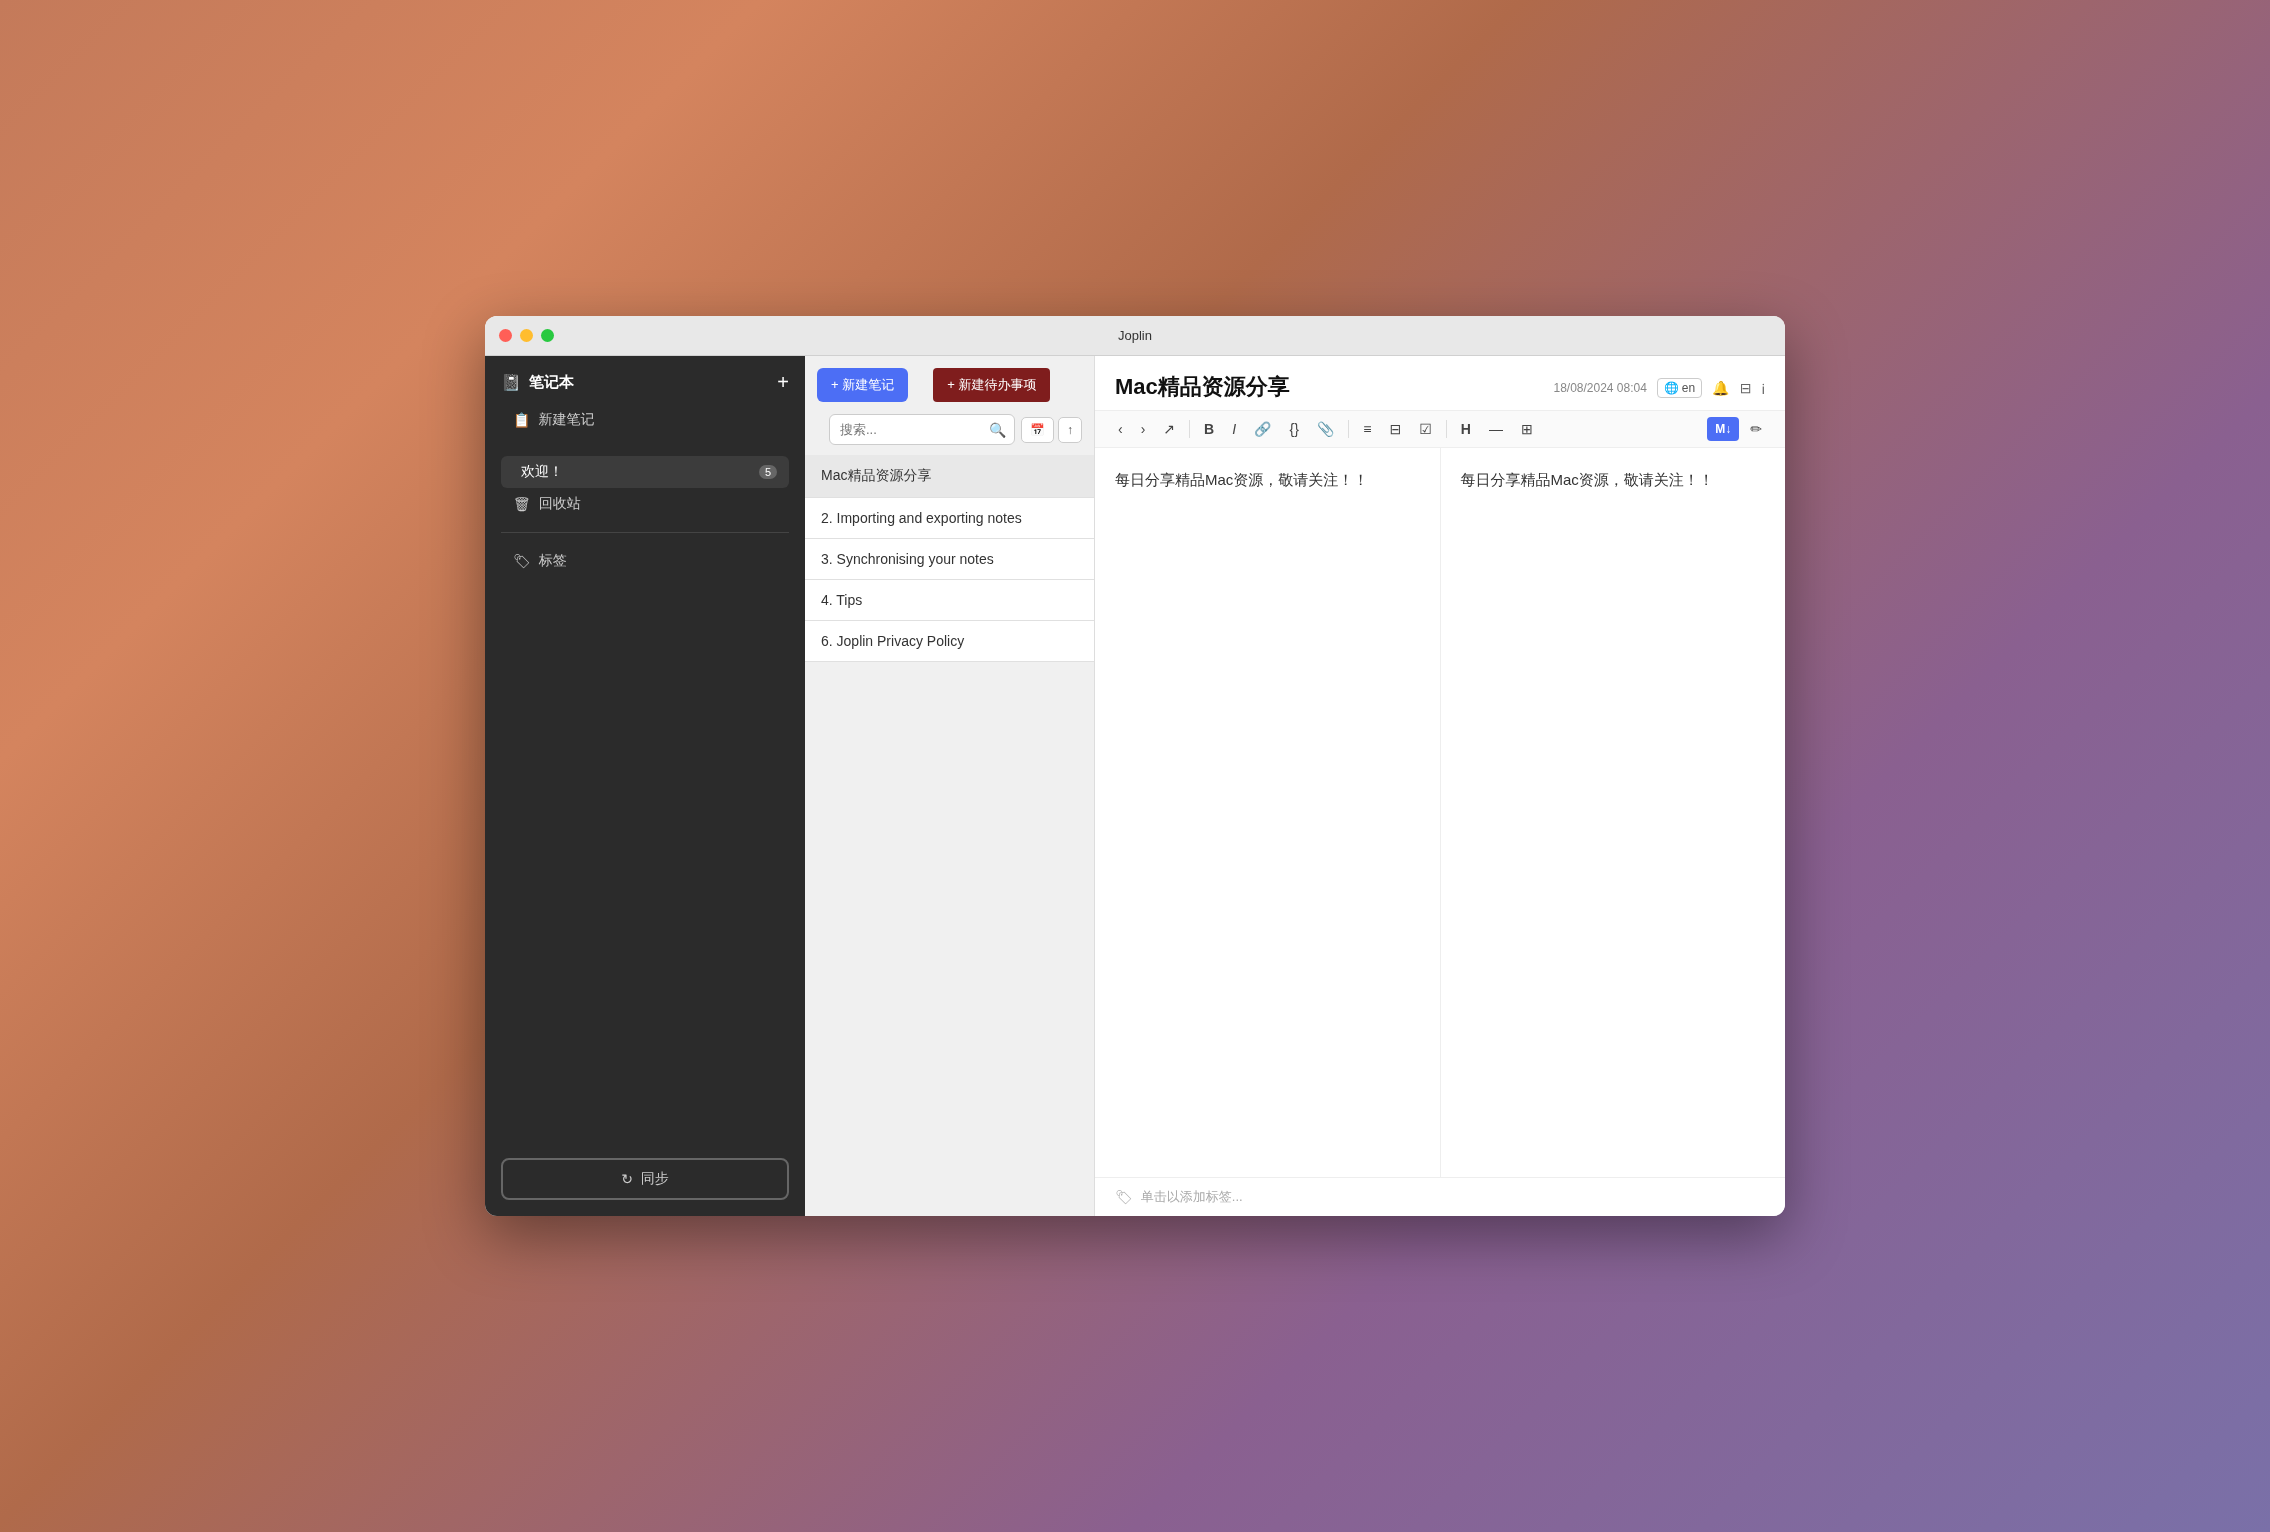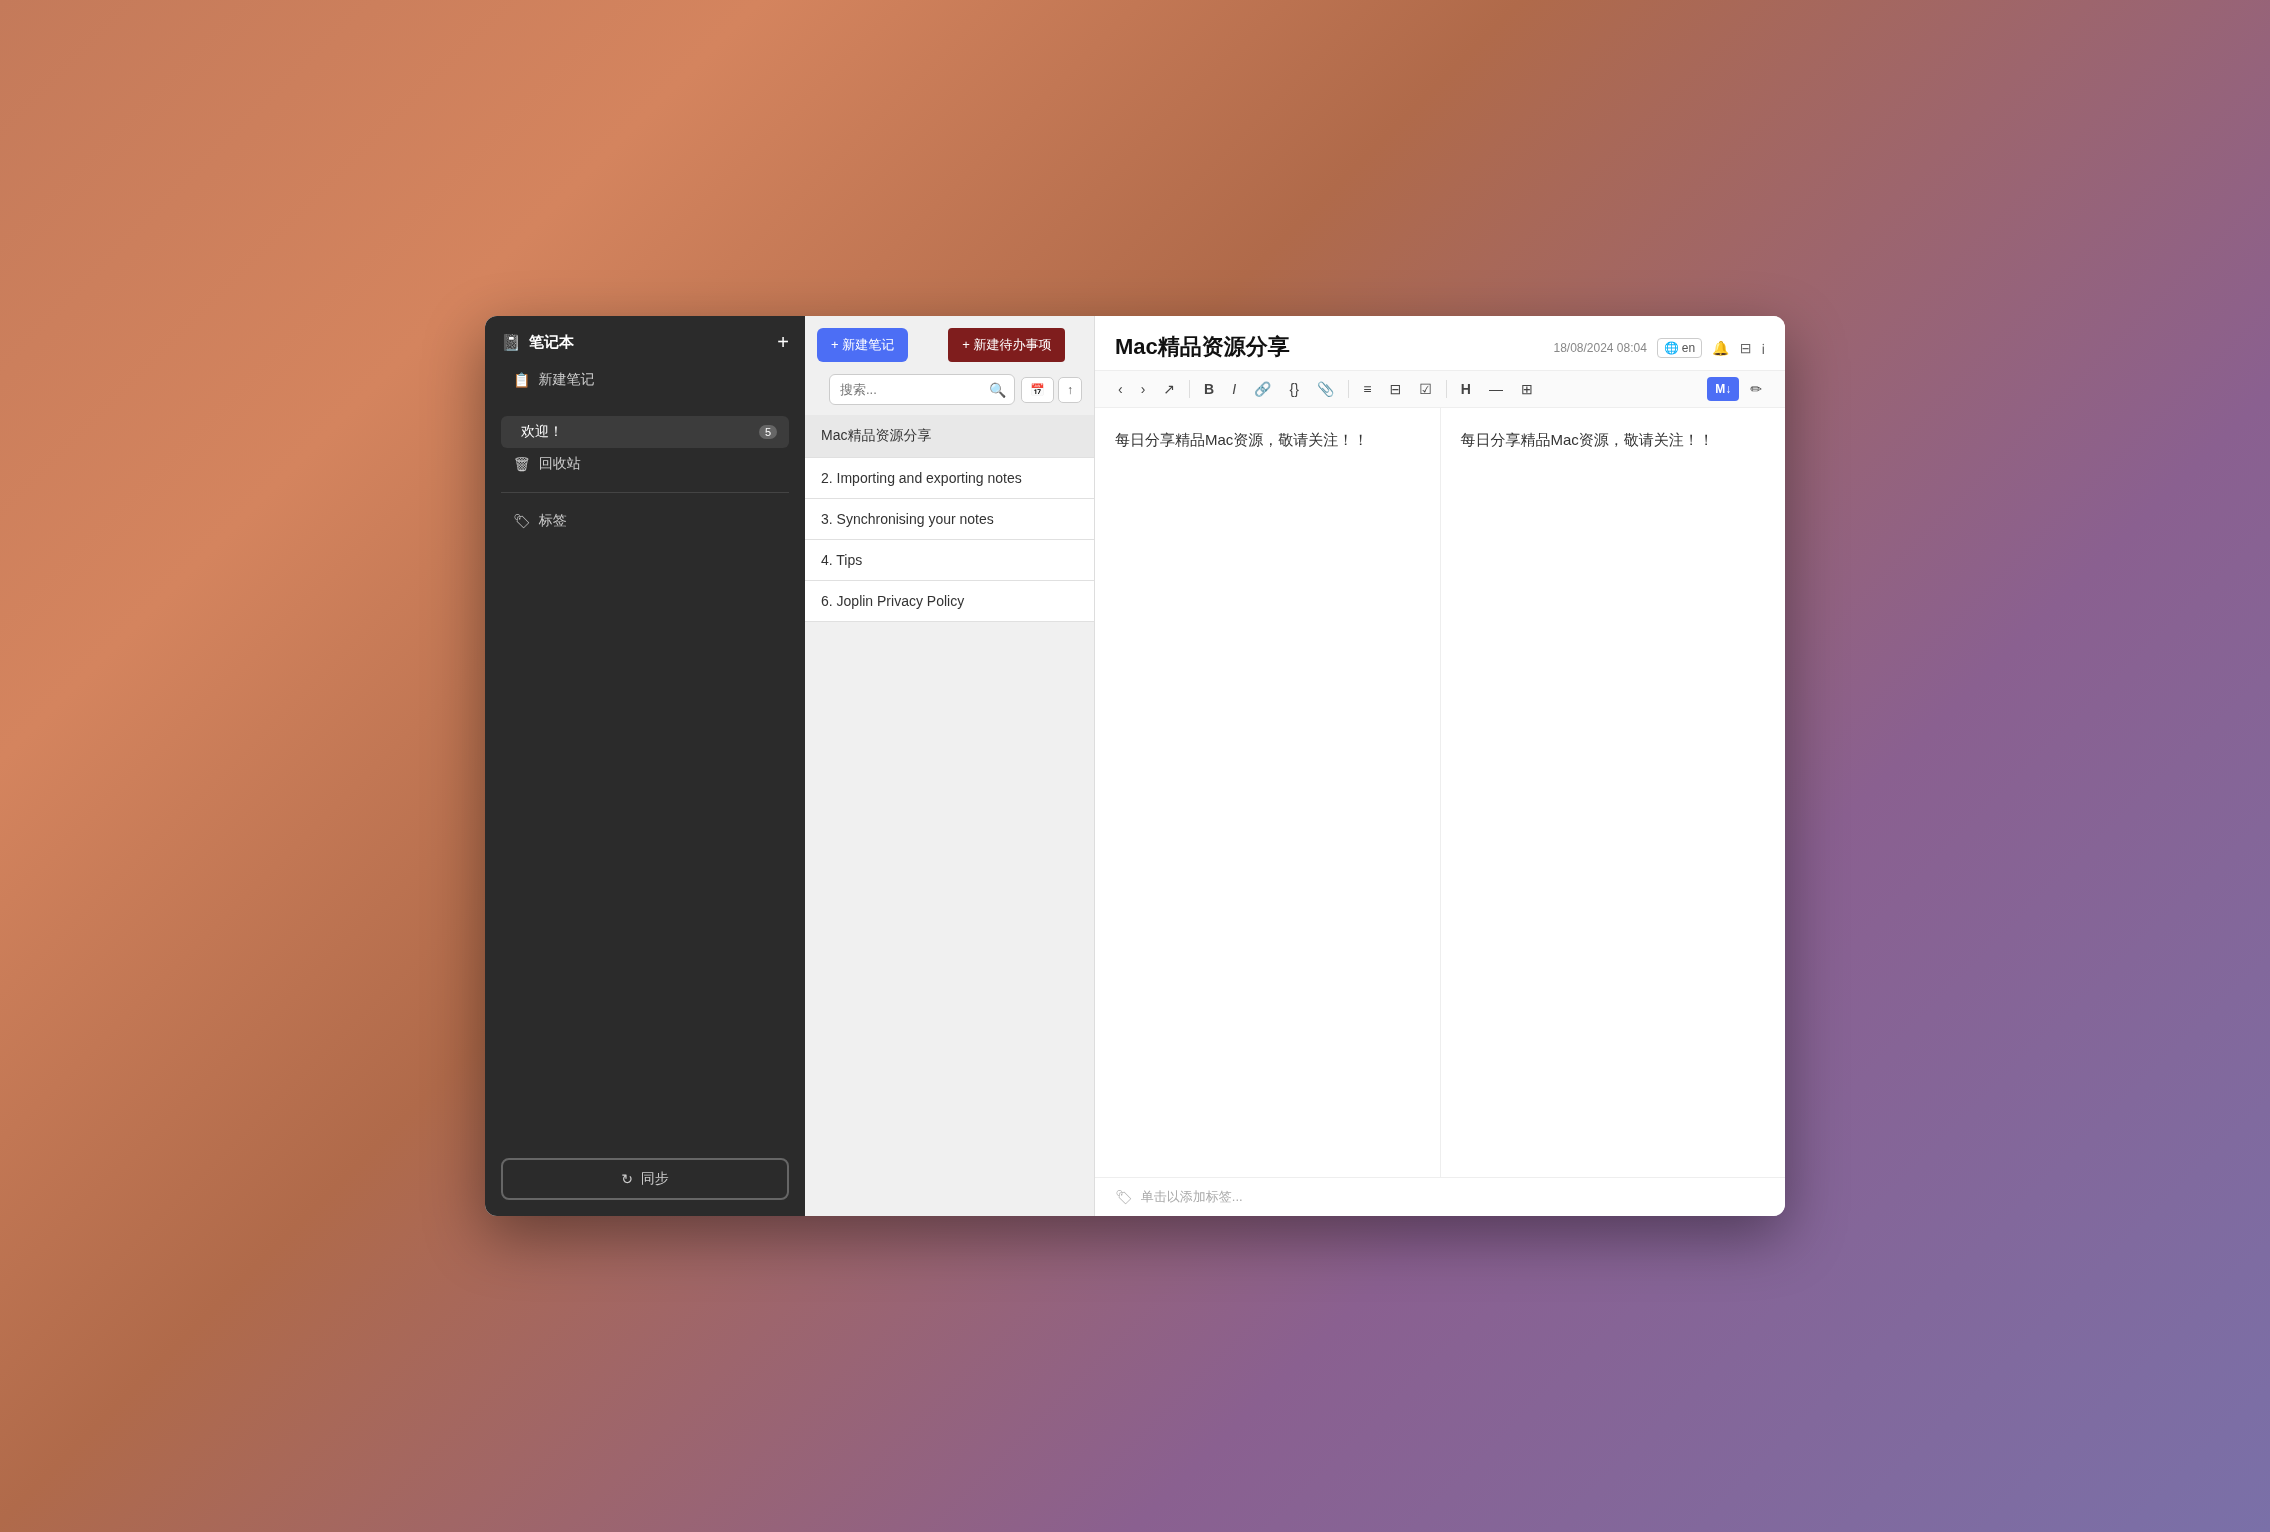--- a/index.html
+++ b/index.html
@@ -150,21 +150,21 @@
       width: 290px;
       background: #f0f0f0;
       display: flex;
       flex-direction: column;
       flex-shrink: 0;
       border-right: 1px solid #ddd;
     }
     .notes-toolbar {
       padding: 12px;
       display: flex;
-      gap: 16px;
+      gap: 1px;
       background: #f0f0f0;
     }
     .btn-new-note {
       background: #4c6ef5;
       color: white;
       border: none;
       padding: 8px 14px;
       border-radius: 6px;
       font-size: 13px;
       cursor: pointer;
@@ -360,20 +360,28 @@
       font-size: 12px;
       cursor: pointer;
       color: #555;
     }
   </style>
 </head>
 <body>
 
 <div class="window">
 
+  <div class="titlebar">
+    <div class="titlebar-buttons">
+      <div class="titlebar-btn btn-close"></div>
+      <div class="titlebar-btn btn-minimize"></div>
+      <div class="titlebar-btn btn-maximize"></div>
+    </div>
+    <span class="titlebar-title">Joplin</span>
+  </div>
 
   <div class="main-layout">
 
     <div class="sidebar">
       <div class="sidebar-header">
         <div class="sidebar-header-left">
           <span class="icon">📓</span>
           <span>笔记本</span>
         </div>
         <button class="add-btn">+</button>

